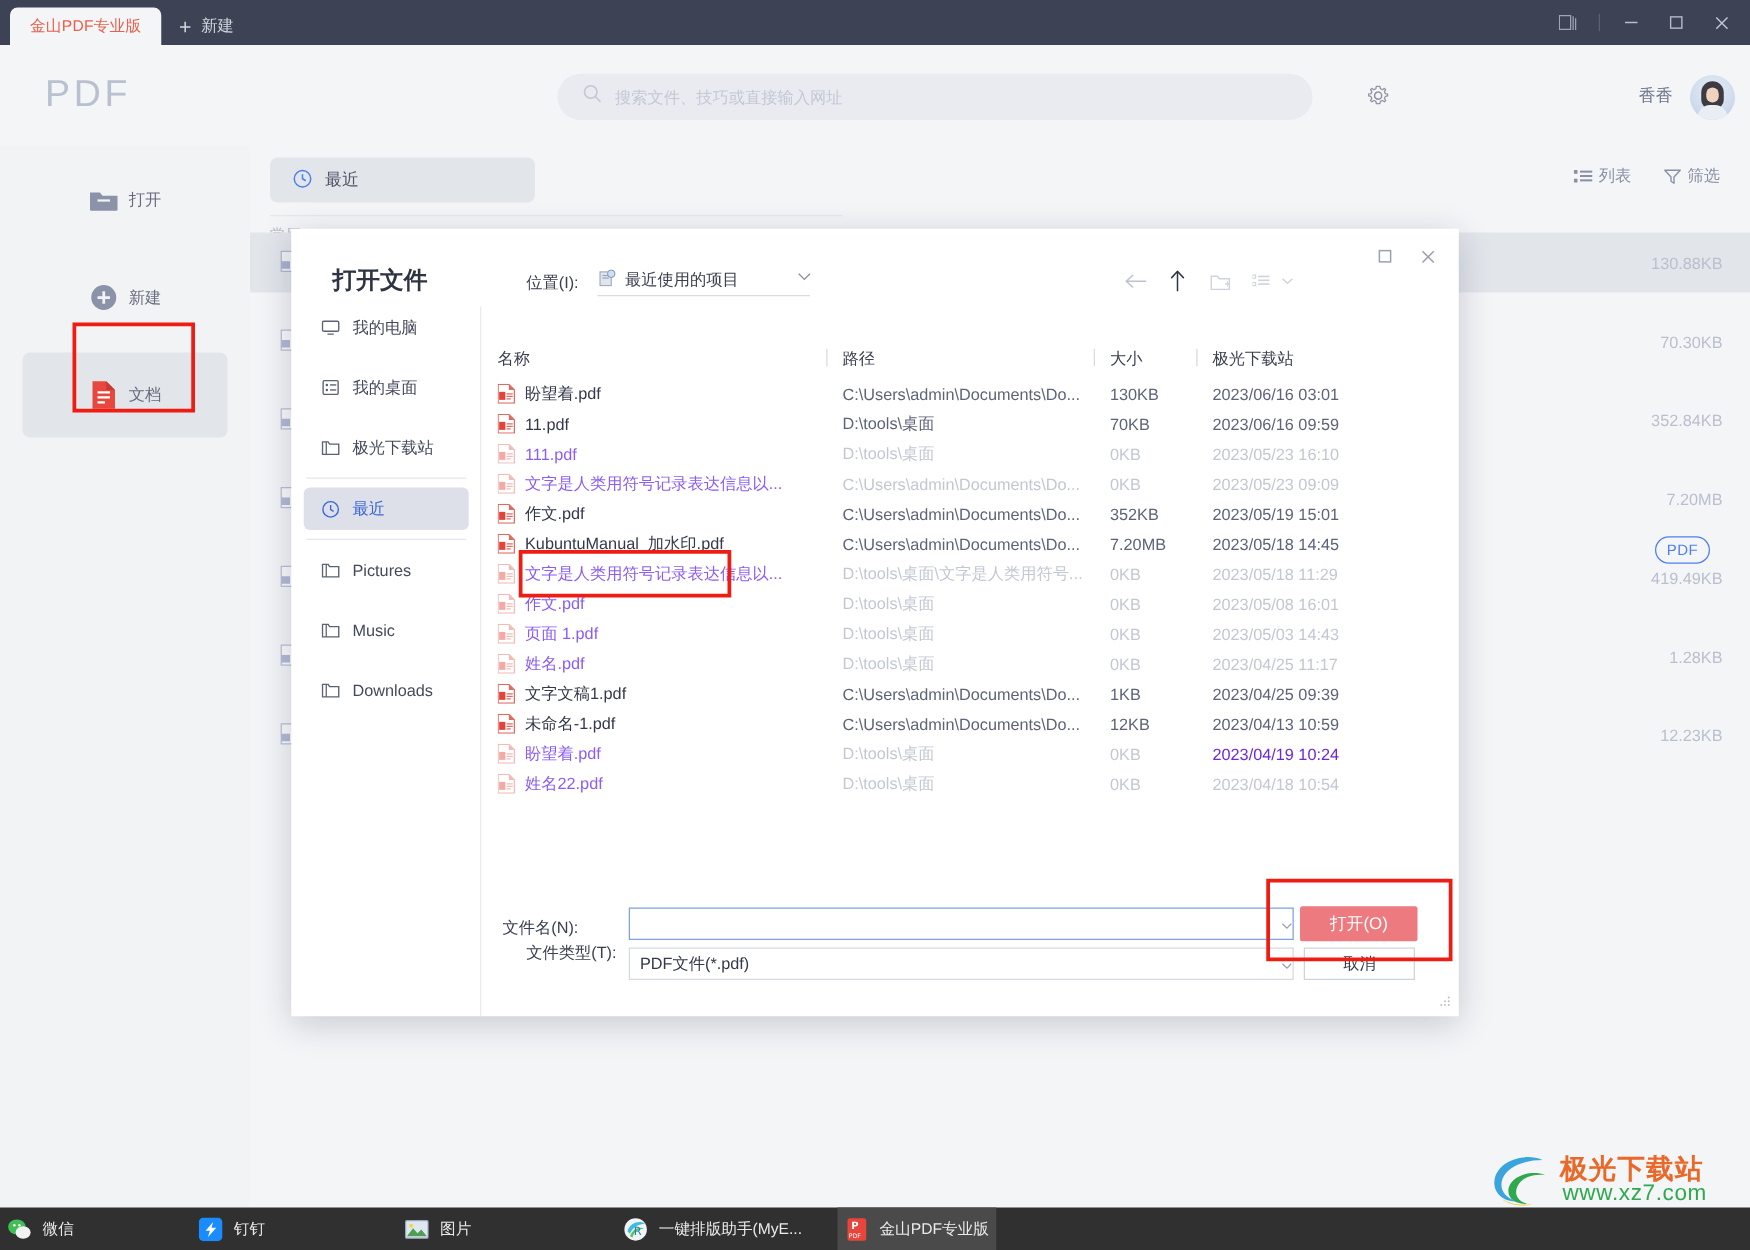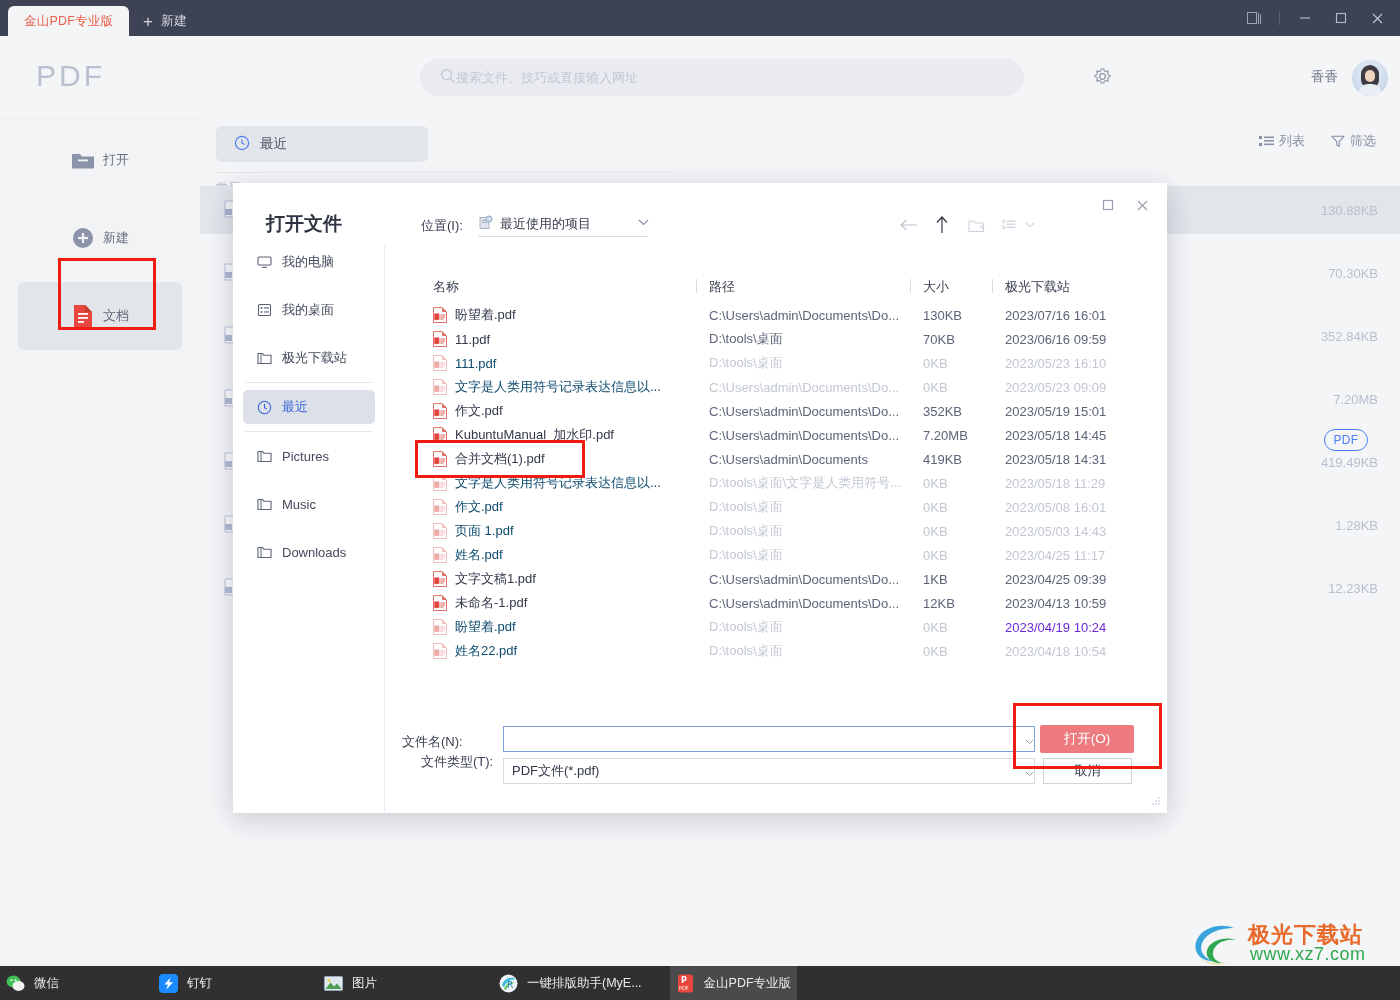--- a/index.html
+++ b/index.html
@@ -39,23 +39,23 @@
   
   .appheader{
     position:absolute; left:0; top:36px; width:1400px; height:80px;
     background:#f4f5f7; display:flex; align-items:center;
   }
   .logo{
     margin-left:36px; font-size:30px; letter-spacing:3px;
     color:#b9c0d0; font-weight:400;
   }
   .searchbox{
-    position:absolute; left:420px; top:59px; width:604px; height:37px;
+    position:absolute; left:446px; top:59px; width:604px; height:37px;
     background:#e9ebf0; border-radius:19px; display:flex; align-items:center;
-    padding-left:20px; 
+    padding-left:20px; gap:10px;
   }
   .searchbox .ph{ color:#c3c8d6; font-size:13px; }
   .gear{ position:absolute; left:1093px; top:67px; color:#8f95a5; }
   .user-name{ position:absolute; right:62px; top:68px; font-size:13.5px; color:#6d7488;}
   .avatar{
     position:absolute; right:12px; top:60px; width:36px; height:36px; border-radius:50%;
     background:radial-gradient(circle at 50% 35%, #e7eef6 0%, #cfdced 60%, #b9cbe0 100%);
     overflow:hidden;
   }
   .avatar .hair{
@@ -145,36 +145,36 @@
     gap:10px; padding-left:14px; font-size:13px; color:#444a5b;
   }
   .side-item.sel{ background:#dde0e8; color:#3a67d8; }
   .side-item.sel .s-ico{ color:#3a67d8;}
   .side-gap{ height:14px;}
   .side-rule{ margin:7px 12px; height:1px; background:#e6e8ec;}
   .s-ico{ width:15px; height:15px; display:flex; align-items:center; justify-content:center; color:#5b6275;}
   .dlg-vsep{ position:absolute; left:151px; top:62px; width:1px; height:568px; background:#e9ebef;}
 
   
-  .tbl{ position:absolute; left:200px; top:95px; width:740px;}
+  .tbl{ position:absolute; left:165px; top:95px; width:740px;}
   .thead{ display:flex; font-size:13px; color:#3b4050; padding-bottom:7px;}
   .th{ position:relative; }
   .th + .th::before{
     content:""; position:absolute; left:-13px; top:1px; width:1px; height:14px; background:#d7dae1;
   }
   .col-name{ width:276px; }
   .col-path{ width:214px; }
   .col-size{ width:82px; }
   .col-time{ width:168px; }
   .trow{ display:flex; align-items:center; height:24px; font-size:13px; color:#33384a;}
   .trow .c-name{ width:276px; display:flex; align-items:center; gap:8px; overflow:hidden; white-space:nowrap;}
   .trow .c-path{ width:214px; color:#5d6478; white-space:nowrap; overflow:hidden;}
   .trow .c-size{ width:82px; color:#5d6478;}
   .trow .c-time{ width:168px; color:#5d6478;}
-  .trow.dim .c-name{ color:#0c4a6e;}
+  .trow.dim .c-name{ color:#8b5cf6;}
   .pdfico{ width:14px; height:16px; flex:0 0 14px; position:relative;}
 
   
   .frm-label{ position:absolute; font-size:13px; color:#3b4050;}
   .frm-input{
     position:absolute; height:26px; background:#fff;
     display:flex; align-items:center; padding-left:8px; font-size:13px; color:#33384a;
   }
   .frm-caret{ position:absolute; color:#9aa0b0; font-size:11px;}
   .btn-open{
@@ -554,21 +554,21 @@
                 <path d="M9.1 0.5 l4.4 4.4 h-4.4 z" fill="#e06b63"></path>
                 <rect x="1.3" y="6.5" width="5" height="6.4" fill="#e0453c"></rect>
                 <rect x="7.2" y="7.6" width="5" height="1" fill="#e06b63"></rect>
                 <rect x="7.2" y="9.6" width="5" height="1" fill="#e06b63"></rect>
                 <rect x="7.2" y="11.6" width="3.4" height="1" fill="#e06b63"></rect>
               </svg></span>
             <span class="nm">盼望着.pdf</span>
           </span>
           <span class="c-path">C:\Users\admin\Documents\Do...</span>
           <span class="c-size">130KB</span>
-          <span class="c-time">2023/07/16 16:01</span>
+          <span class="c-time">2023/06/16 03:01</span>
         </div>
         <div class="trow">
           <span class="c-name">
             <span class="pdfico" style="opacity:1"><svg width="14" height="16" viewBox="0 0 14 16">
                 <path d="M0.5 0.5 h8.6 l4.4 4.4 v10.6 h-13 z" fill="#fff" stroke="#e06b63" stroke-width="1"></path>
                 <path d="M9.1 0.5 l4.4 4.4 h-4.4 z" fill="#e06b63"></path>
                 <rect x="1.3" y="6.5" width="5" height="6.4" fill="#e0453c"></rect>
                 <rect x="7.2" y="7.6" width="5" height="1" fill="#e06b63"></rect>
                 <rect x="7.2" y="9.6" width="5" height="1" fill="#e06b63"></rect>
                 <rect x="7.2" y="11.6" width="3.4" height="1" fill="#e06b63"></rect>
@@ -635,36 +635,20 @@
                 <rect x="1.3" y="6.5" width="5" height="6.4" fill="#e0453c"></rect>
                 <rect x="7.2" y="7.6" width="5" height="1" fill="#e06b63"></rect>
                 <rect x="7.2" y="9.6" width="5" height="1" fill="#e06b63"></rect>
                 <rect x="7.2" y="11.6" width="3.4" height="1" fill="#e06b63"></rect>
               </svg></span>
             <span class="nm">KubuntuManual_加水印.pdf</span>
           </span>
           <span class="c-path">C:\Users\admin\Documents\Do...</span>
           <span class="c-size">7.20MB</span>
           <span class="c-time">2023/05/18 14:45</span>
-        </div>
-        <div class="trow">
-          <span class="c-name">
-            <span class="pdfico" style="opacity:1"><svg width="14" height="16" viewBox="0 0 14 16">
-                <path d="M0.5 0.5 h8.6 l4.4 4.4 v10.6 h-13 z" fill="#fff" stroke="#e06b63" stroke-width="1"></path>
-                <path d="M9.1 0.5 l4.4 4.4 h-4.4 z" fill="#e06b63"></path>
-                <rect x="1.3" y="6.5" width="5" height="6.4" fill="#e0453c"></rect>
-                <rect x="7.2" y="7.6" width="5" height="1" fill="#e06b63"></rect>
-                <rect x="7.2" y="9.6" width="5" height="1" fill="#e06b63"></rect>
-                <rect x="7.2" y="11.6" width="3.4" height="1" fill="#e06b63"></rect>
-              </svg></span>
-            <span class="nm">合并文档(1).pdf</span>
-          </span>
-          <span class="c-path">C:\Users\admin\Documents</span>
-          <span class="c-size">419KB</span>
-          <span class="c-time">2023/05/18 14:31</span>
         </div>
         <div class="trow dim">
           <span class="c-name">
             <span class="pdfico" style="opacity:0.45"><svg width="14" height="16" viewBox="0 0 14 16">
                 <path d="M0.5 0.5 h8.6 l4.4 4.4 v10.6 h-13 z" fill="#fff" stroke="#e06b63" stroke-width="1"></path>
                 <path d="M9.1 0.5 l4.4 4.4 h-4.4 z" fill="#e06b63"></path>
                 <rect x="1.3" y="6.5" width="5" height="6.4" fill="#e0453c"></rect>
                 <rect x="7.2" y="7.6" width="5" height="1" fill="#e06b63"></rect>
                 <rect x="7.2" y="9.6" width="5" height="1" fill="#e06b63"></rect>
                 <rect x="7.2" y="11.6" width="3.4" height="1" fill="#e06b63"></rect>

